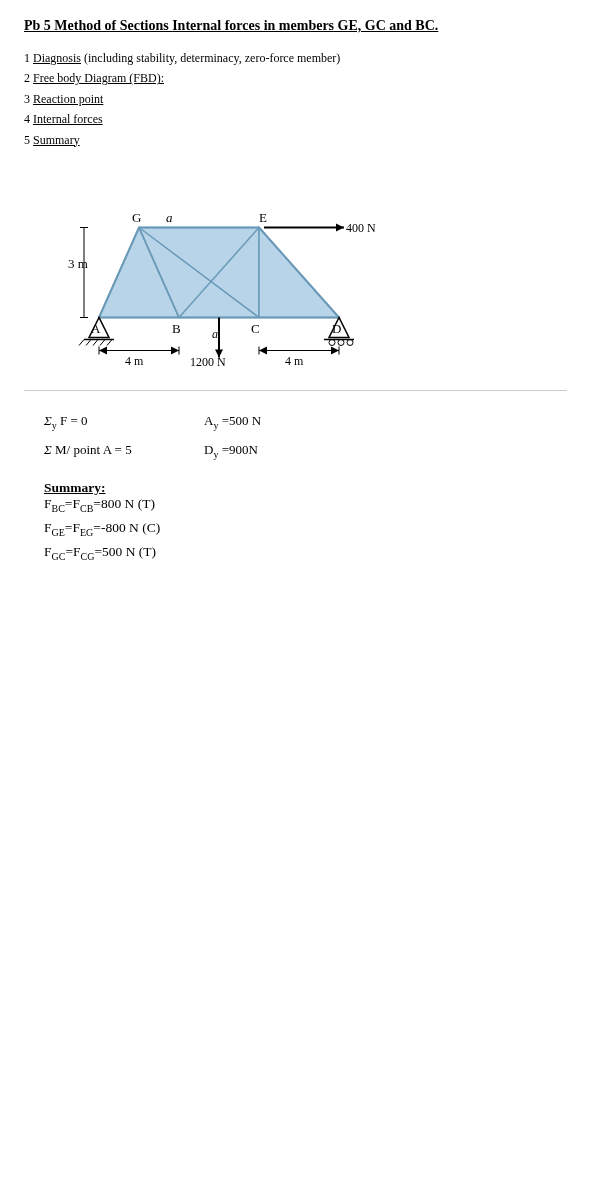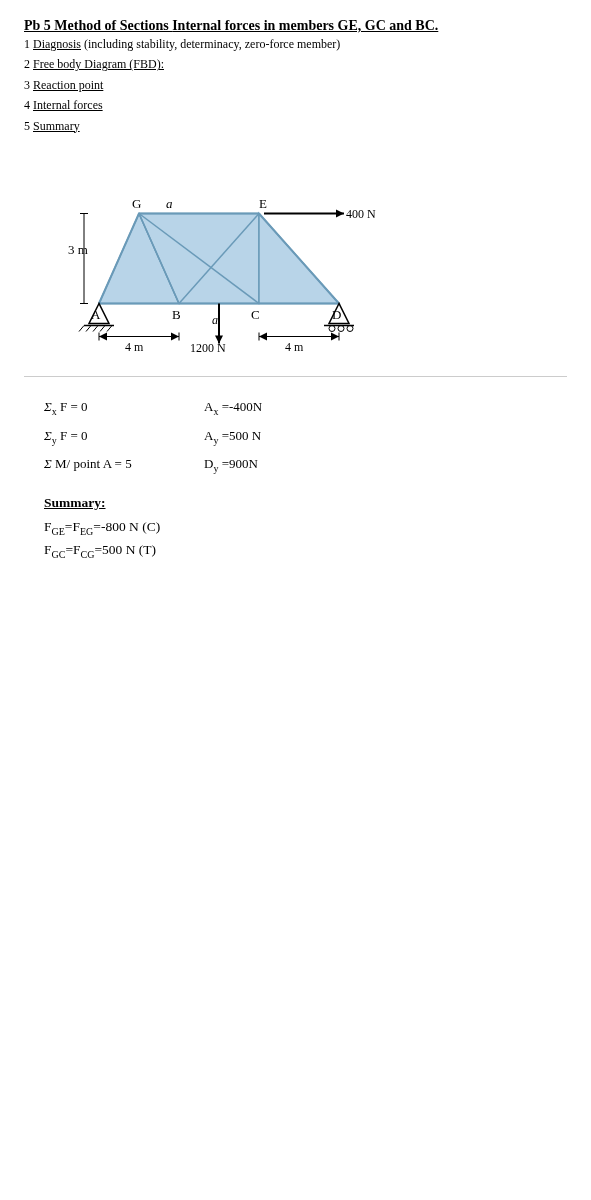--- a/index.html
+++ b/index.html
@@ -16,20 +16,21 @@
       width: 591px;
       min-height: 1200px;
       padding: 18px 24px;
       position: relative;
     }
 
     .title {
       font-size: 14px;
       font-weight: bold;
       text-decoration: underline;
+      margin-bottom: 14px;
     }
 
     .title-normal {
       font-weight: bold;
       text-decoration: none;
     }
 
     .section-list {
       list-style: none;
       margin-bottom: 20px;
@@ -97,21 +98,21 @@
     
     .summary-section {
       margin-top: 10px;
       padding-left: 20px;
     }
 
     .summary-title {
       font-size: 13.5px;
       text-decoration: underline;
       font-weight: bold;
-      margin-bottom: 8px;
+      margin-bottom: 0;
     }
 
     .summary-item {
       font-size: 13.5px;
       margin-bottom: 6px;
     }
 
     sub, sup {
       font-size: 10px;
     }
@@ -221,29 +222,20 @@
       <polygon points="285,178 277,174 277,182" fill="#000"></polygon>
       <text x="231" y="192" font-family="Times New Roman" font-size="12">4 m</text>
     </svg>
   </div>
 
   <hr class="divider">
 
   <div class="results-section">
     <div class="results-row">
       <div class="results-left">
-        <span class="sum-symbol">Σ</span><sub>x</sub>
-        <span> F = 0</span>
-      </div>
-      <div class="results-right">
-        <span>A</span><sub>x</sub><span> =-400N</span>
-      </div>
-    </div>
-    <div class="results-row">
-      <div class="results-left">
         <span class="sum-symbol">Σ</span><sub>y</sub>
         <span> F = 0</span>
       </div>
       <div class="results-right">
         <span>A</span><sub>y</sub><span> =500 N</span>
       </div>
     </div>
     <div class="results-row">
       <div class="results-left">
         <span class="sum-symbol">Σ</span>
@@ -251,20 +243,23 @@
       </div>
       <div class="results-right">
         <span>D</span><sub>y</sub><span> =900N</span>
       </div>
     </div>
   </div>
 
   <div class="summary-section">
     <div class="summary-title">Summary:</div>
     <div class="summary-item">
+      <span>F</span><sub>BC</sub><span>=F</span><sub>CB</sub><span>=800 N (T)</span>
+    </div>
+    <div class="summary-item">
       <span>F</span><sub>GE</sub><span>=F</span><sub>EG</sub><span>=-800 N (C)</span>
     </div>
     <div class="summary-item">
       <span>F</span><sub>GC</sub><span>=F</span><sub>CG</sub><span>=500 N (T)</span>
     </div>
   </div>
 
 </div>
 
 </body></html>

